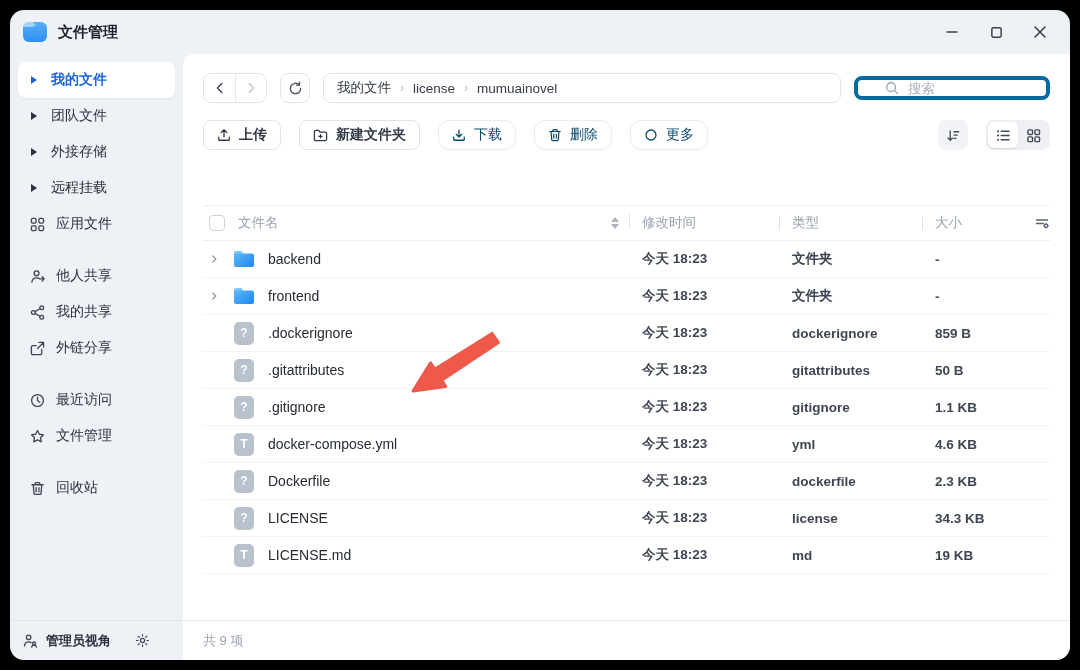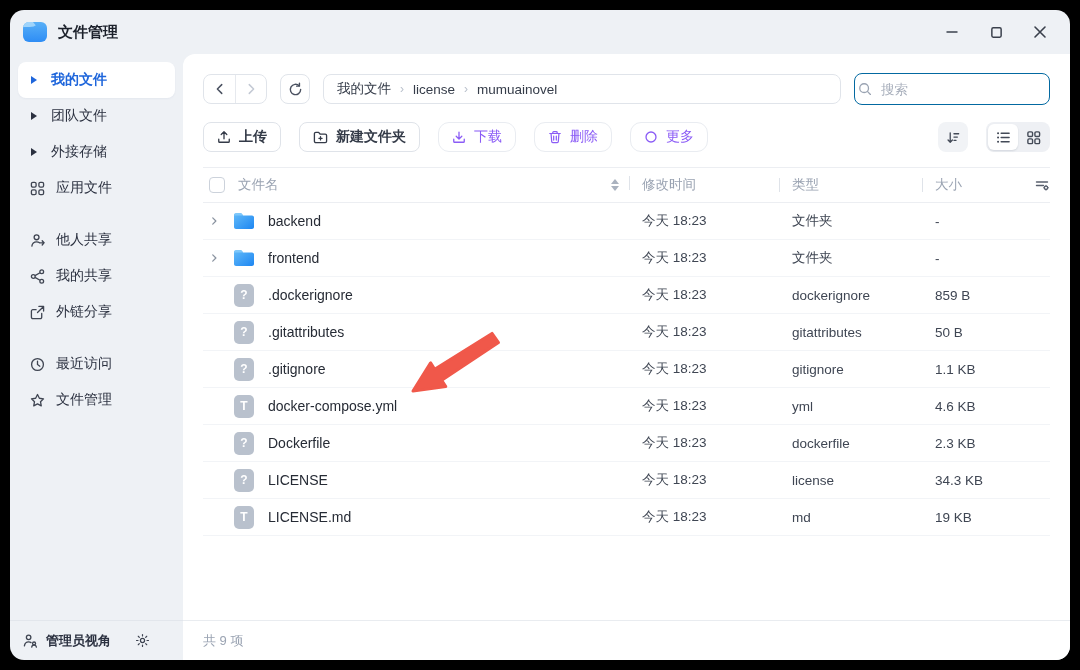--- a/index.html
+++ b/index.html
@@ -38,58 +38,58 @@
   .hist-btn{width:31px;border:none;background:none;display:flex;align-items:center;justify-content:center;
     color:#4a5160;cursor:pointer;padding:0;}
   .hist-btn + .hist-btn{border-left:1px solid #e6e9ee;}
   .hist-btn.disabled{color:#c3c9d4;}
   .icon-btn{width:30px;height:30px;border:1px solid #e0e4ea;border-radius:8px;background:#fff;display:flex;
     align-items:center;justify-content:center;color:#4a5160;cursor:pointer;padding:0;}
   .breadcrumb{flex:1;height:30px;border:1px solid #e0e4ea;border-radius:8px;display:flex;align-items:center;
     gap:9px;padding:0 13px;font-size:13.5px;color:#353c49;background:#fff;min-width:0;}
   .crumb{cursor:pointer;}
   .crumb-sep{color:#b9c0cc;font-size:12px;}
-  .searchbox{width:196px;flex:0 0 196px;height:32px;border:1px solid #0369a1;border-radius:8px;display:flex;
-    align-items:center;gap:7px;padding:0 3px;background:#fff;color:#9aa3b2;}
+  .searchbox{width:196px;flex:0 0 196px;height:24px;border:4px solid #0369a1;border-radius:8px;display:flex;
+    align-items:center;gap:7px;padding:0 27px;background:#fff;color:#9aa3b2;}
   .searchbox input{border:none;outline:none;background:none;width:100%;font-size:13.5px;color:#353c49;
     font-family:inherit;}
   .searchbox input::placeholder{color:#a7aebb;}
   
   .toolbar{display:flex;align-items:flex-end;gap:18px;padding:17px 20px 0 20px;}
   .tb-btn{height:30px;display:flex;align-items:center;gap:8px;padding:0 13px;border:1px solid #dfe3e9;
     border-radius:8px;background:#fff;font-size:14px;color:#343b48;font-weight:bold;cursor:pointer;
     font-family:inherit;}
-  .tb-btn.disabled{color:#8b5cf6;border-color:#e9ecf1;font-weight:normal;cursor:default;border-radius:11px;}
+  .tb-btn.disabled{color:#0c4a6e;border-color:#e9ecf1;font-weight:normal;cursor:default;border-radius:11px;}
   .tb-spacer{flex:1;}
   .sort-btn{width:30px;height:30px;border:none;border-radius:8px;background:#f1f3f6;display:flex;
     align-items:center;justify-content:center;color:#434a57;cursor:pointer;padding:0;}
   .view-toggle{display:flex;background:#eef0f4;border-radius:8px;padding:2px;height:30px;}
   .vt-seg{width:30px;border:none;background:none;border-radius:6px;display:flex;align-items:center;
     justify-content:center;color:#434a57;cursor:pointer;padding:0;}
   .vt-seg.active{background:#fff;box-shadow:0 1px 2px rgba(20,30,60,.12);}
   
   .table{padding:15px 20px 0 20px;}
   .thead{display:flex;align-items:center;height:36px;border-top:1px solid #eceef2;
-    border-bottom:1px solid #eceef2;color:#9aa3b2;font-size:13.5px;}
+    border-bottom:1px solid #eceef2;color:#9aa3b2;font-size:13.5px;margin-top:40px;}
   .col-name{flex:1;display:flex;align-items:center;min-width:0;}
   .col-mod{width:150px;flex:0 0 150px;display:flex;align-items:flex-start;}
   .col-type{width:143px;flex:0 0 143px;display:flex;align-items:center;}
   .col-size{width:100px;flex:0 0 100px;display:flex;align-items:center;}
   .col-cfg{width:28px;flex:0 0 28px;display:flex;align-items:center;justify-content:flex-end;color:#59606e;}
   .vsep{width:1px;height:14px;background:#dfe3e9;margin-right:12px;flex:0 0 1px;}
   .checkbox{width:16px;height:16px;border:1.5px solid #ccd2db;border-radius:4px;background:#fff;
     margin:0 13px 0 6px;cursor:pointer;flex:0 0 16px;}
   .sort-arrows{margin-left:auto;margin-right:10px;display:flex;flex-direction:column;gap:2px;color:#aab2bf;}
   .tri-up{width:0;height:0;border-left:4px solid transparent;border-right:4px solid transparent;
     border-bottom:5px solid currentColor;}
   .tri-down{width:0;height:0;border-left:4px solid transparent;border-right:4px solid transparent;
     border-top:5px solid currentColor;}
   .trow{display:flex;align-items:center;height:37px;border-bottom:1px solid #f2f4f7;font-size:14px;
     color:#262b35;cursor:default;}
-  .trow .col-mod,.trow .col-type,.trow .col-size{color:#3f4653;font-size:13.5px;padding-left:13px;}
+  .trow .col-mod,.trow .col-type,.trow .col-size{color:#3f4653;font-size:13.5px;padding-left:13px;font-weight:bold;}
   .expander{width:14px;flex:0 0 14px;margin:0 9px 0 6px;display:flex;align-items:center;color:#8a93a0;
     cursor:pointer;}
   .ficon{width:24px;height:24px;flex:0 0 24px;margin-right:12px;display:flex;align-items:center;
     justify-content:center;}
   .fbadge{width:20px;height:23px;border-radius:5px;background:#b9c1cd;color:#fff;display:flex;
     align-items:center;justify-content:center;font-size:12px;font-weight:bold;}
   .fname{white-space:nowrap;overflow:hidden;text-overflow:ellipsis;}
   
   .main-footer{margin-top:auto;height:40px;flex:0 0 40px;border-top:1px solid #e9ecf0;display:flex;
     align-items:center;padding:8px 20px;color:#9aa3b2;font-size:13px;}
@@ -154,20 +154,24 @@
         </div>
         <div class="s-item">
           <span class="caret"></span>
           <span>团队文件</span>
         </div>
         <div class="s-item">
           <span class="caret"></span>
           <span>外接存储</span>
         </div>
         <div class="s-item">
+          <span class="caret"></span>
+          <span>远程挂载</span>
+        </div>
+        <div class="s-item">
           <span class="s-icon">
             <svg width="15" height="15" viewBox="0 0 16 16" fill="none" stroke="currentColor" stroke-width="1.4">
               <rect x="1.5" y="1.5" width="5" height="5" rx="1.5"></rect>
                 <rect x="9.5" y="1.5" width="5" height="5" rx="1.5"></rect>
               <rect x="1.5" y="9.5" width="5" height="5" rx="1.5"></rect>
                 <rect x="9.5" y="9.5" width="5" height="5" rx="1.5"></rect>
             </svg>
           </span>
           <span>应用文件</span>
         </div>
@@ -214,20 +218,28 @@
         </div>
         <div class="s-item">
           <span class="s-icon">
             <svg width="15" height="15" viewBox="0 0 16 16" fill="none" stroke="currentColor" stroke-width="1.4" stroke-linejoin="round">
               <path d="M8 1.6l2 4 4.4.6-3.2 3.1.8 4.4L8 11.6l-4 2.1.8-4.4L1.6 6.2 6 5.6z"></path>
             </svg>
           </span>
           <span>文件管理</span>
         </div>
 
+        <div class="s-item gap">
+          <span class="s-icon">
+            <svg width="15" height="15" viewBox="0 0 16 16" fill="none" stroke="currentColor" stroke-width="1.4" stroke-linecap="round">
+              <path d="M2 4h12M5.5 4V2.8A1 1 0 0 1 6.5 1.8h3a1 1 0 0 1 1 1V4M3.5 4l.7 9.2a1.2 1.2 0 0 0 1.2 1.1h5.2a1.2 1.2 0 0 0 1.2-1.1L12.5 4M6.5 7v4.5M9.5 7v4.5"></path>
+            </svg>
+          </span>
+          <span>回收站</span>
+        </div>
       </nav>
 
       <div class="sidebar-footer">
         <span class="s-icon">
           <svg width="15" height="15" viewBox="0 0 16 16" fill="none" stroke="currentColor" stroke-width="1.4" stroke-linecap="round">
             <circle cx="6" cy="4.6" r="2.4"></circle>
               <path d="M1.5 13.8c.4-2.8 2.1-4.3 4.5-4.3 1 0 1.9.25 2.6.75"></path>
             <circle cx="11.8" cy="11.2" r="1.6"></circle>
               <path d="M9.3 15c.2-1.4 1.2-2.2 2.5-2.2s2.3.8 2.5 2.2"></path>
           </svg>

